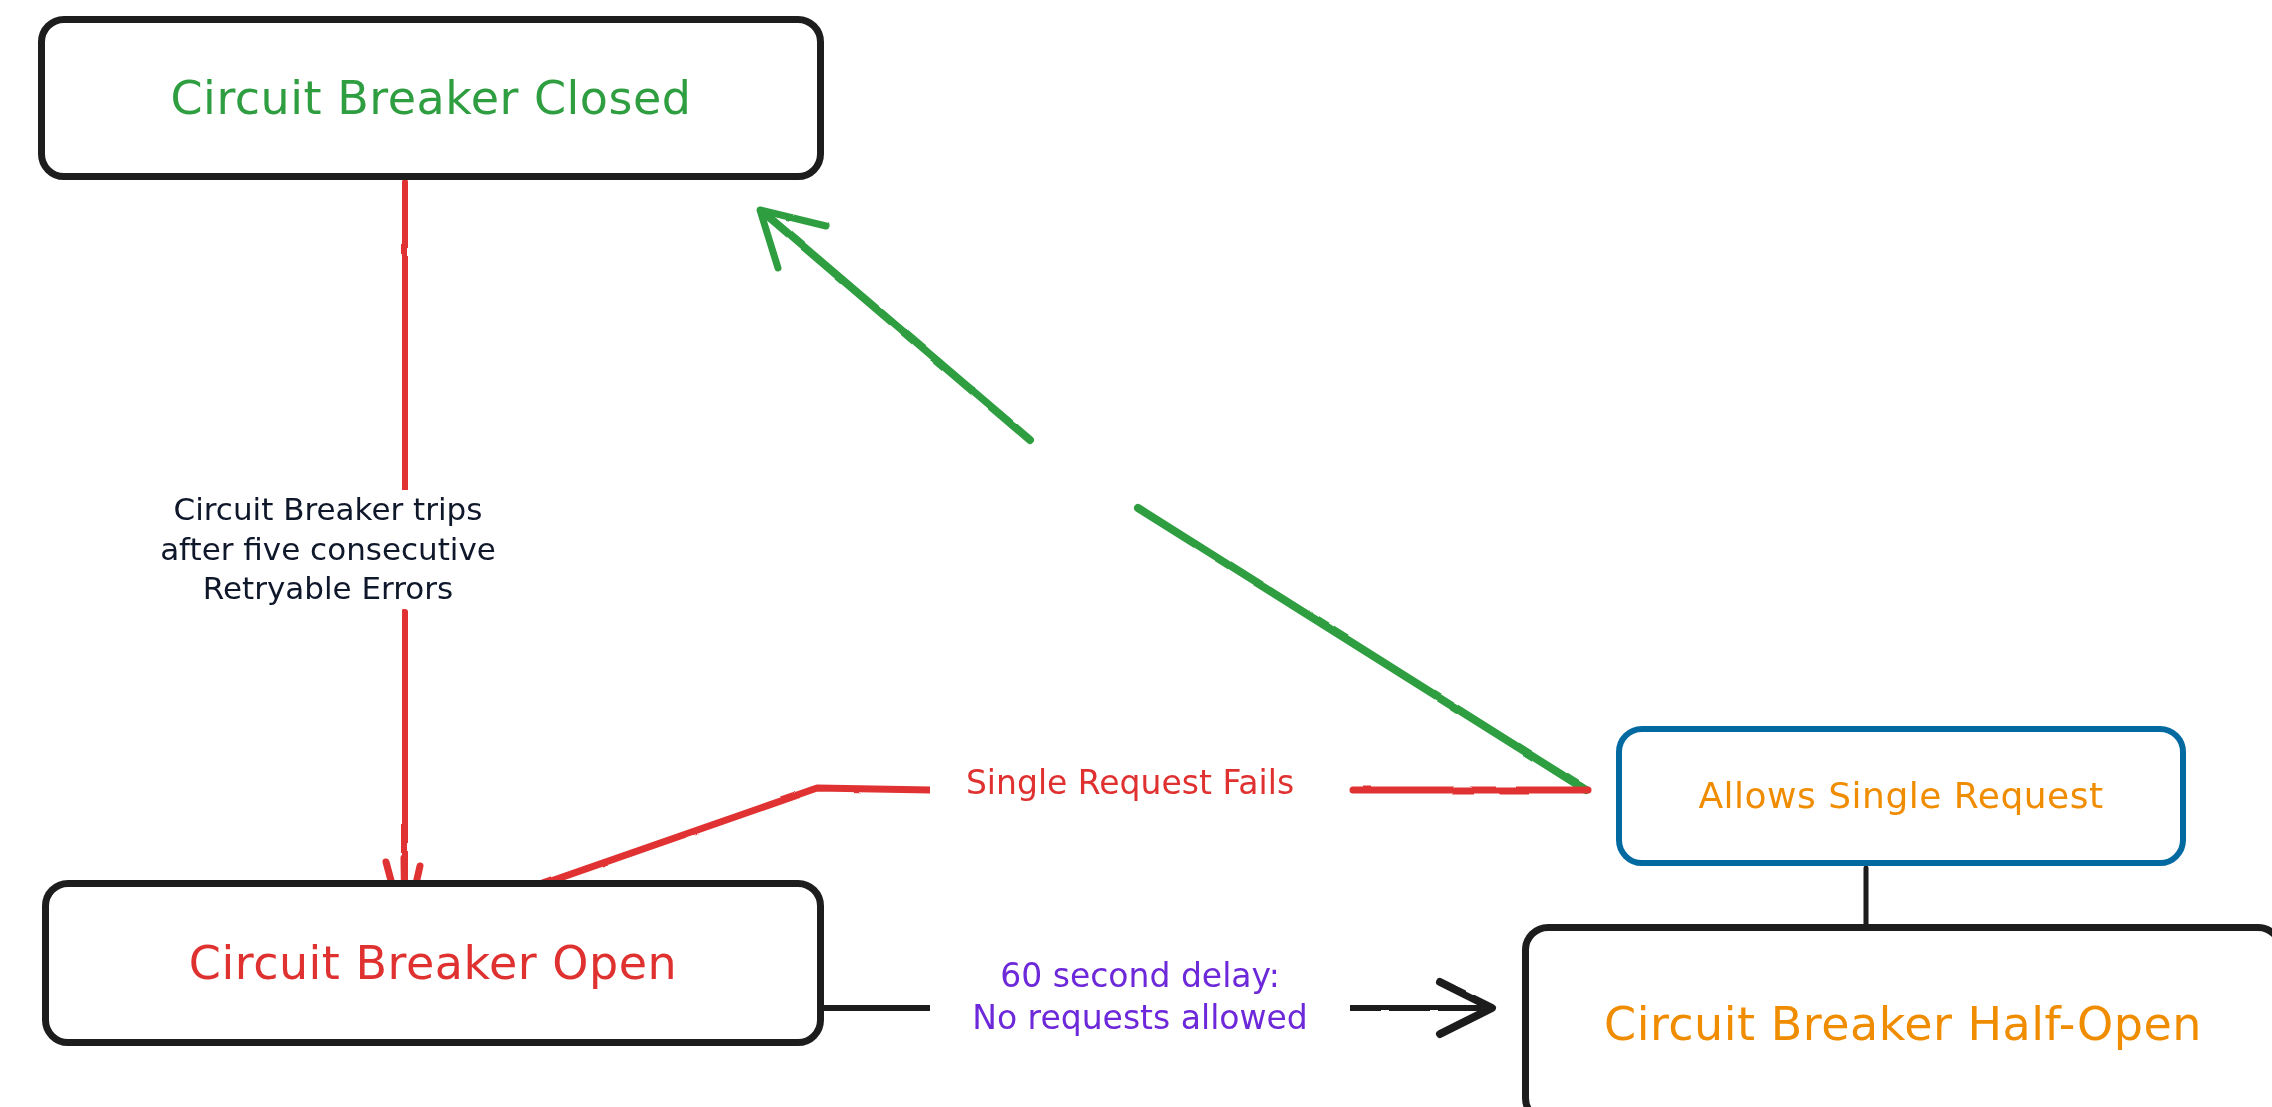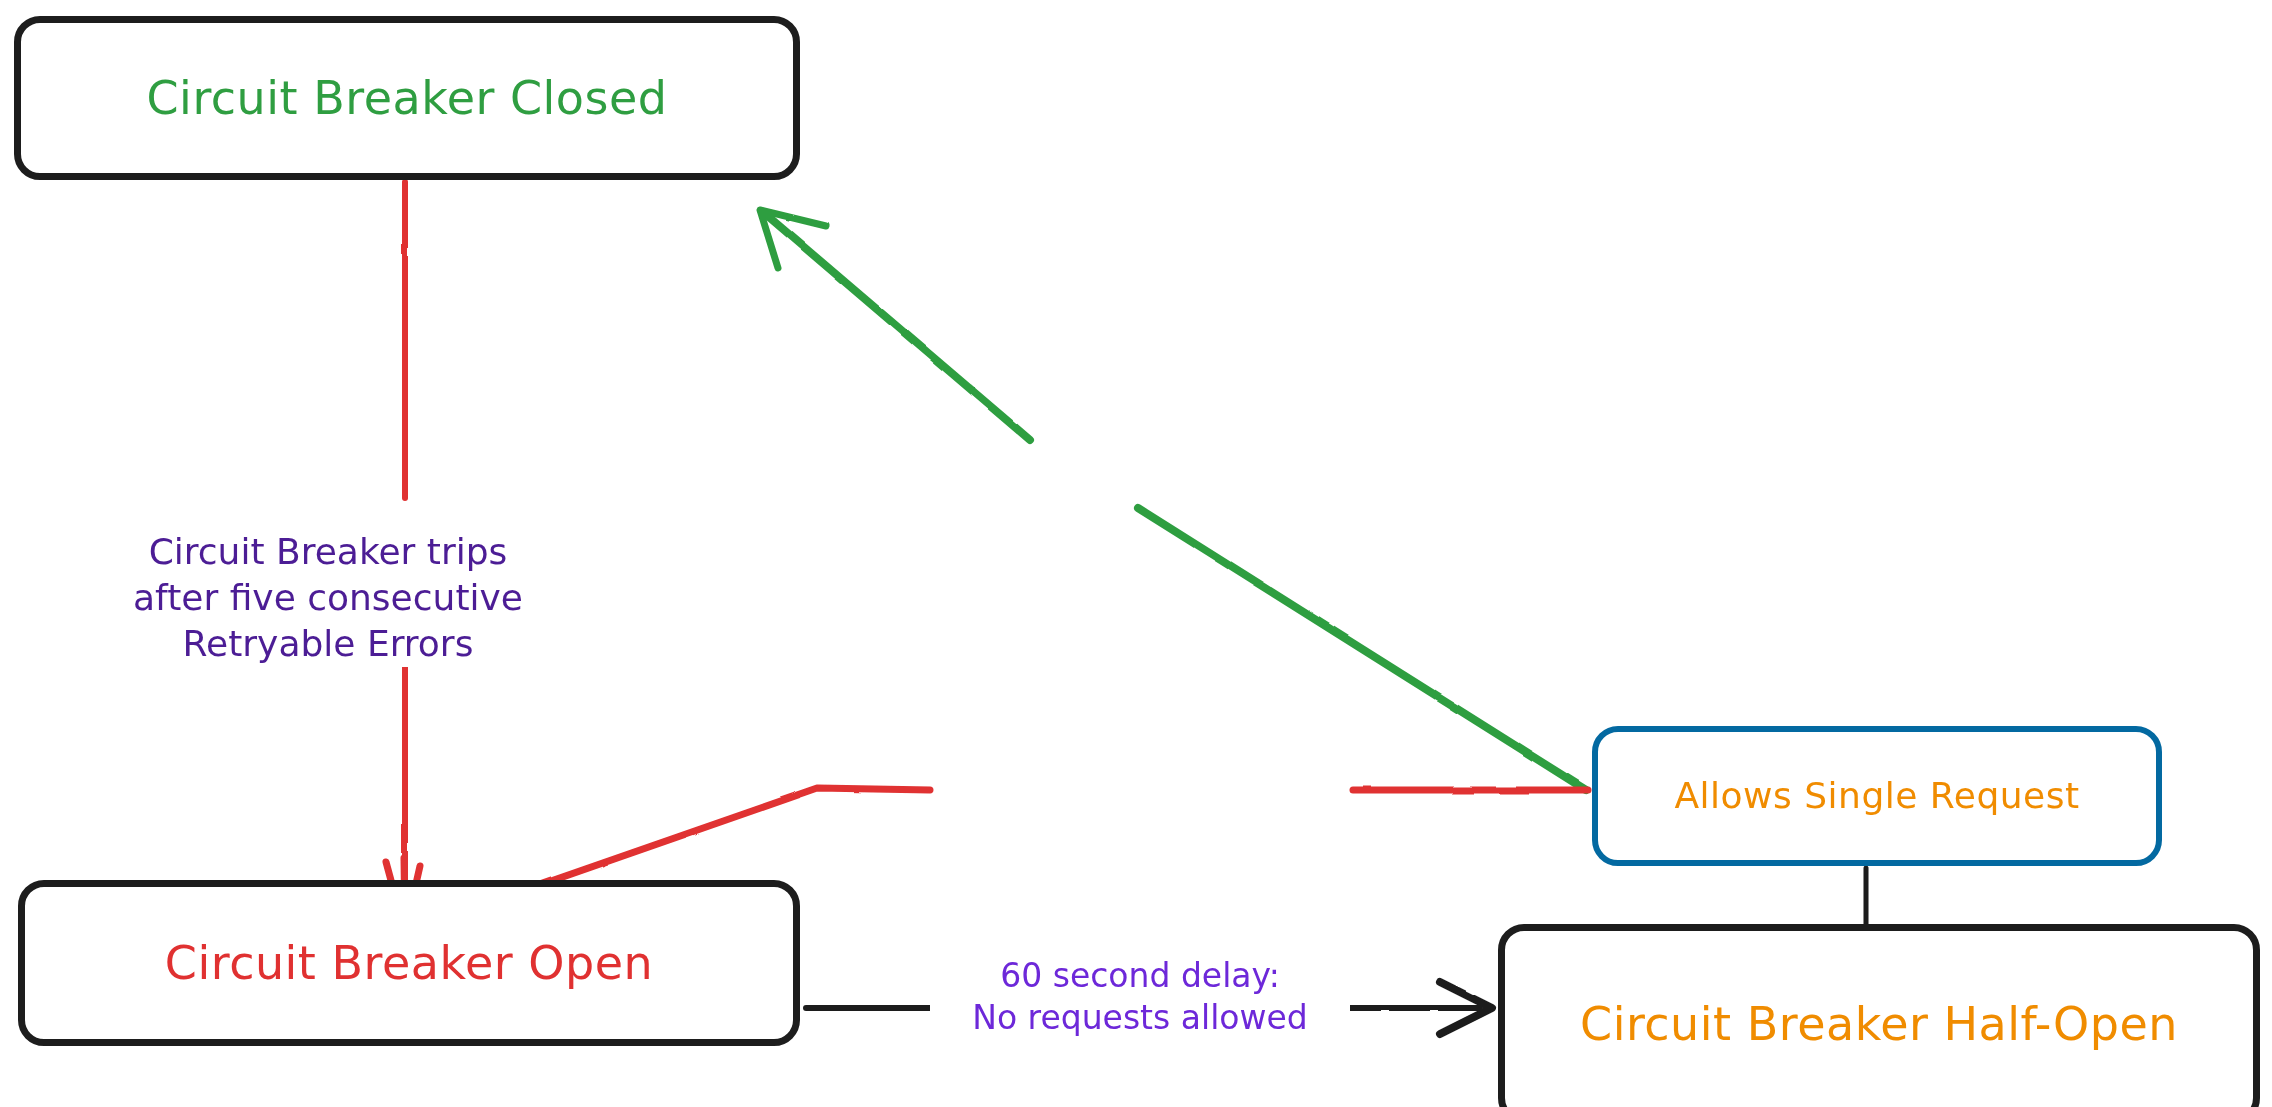--- a/index.html
+++ b/index.html
@@ -27,20 +27,21 @@
     height: 1107px;
   }
   .node-box {
     position: absolute;
     box-sizing: border-box;
     background: #ffffff;
     display: flex;
     align-items: center;
     justify-content: center;
     text-align: center;
+    margin-left: 24px;
   }
   .node-label {
     font-family: "DejaVu Sans", sans-serif;
     font-weight: 400;
     letter-spacing: 0.5px;
     line-height: 1.15;
     white-space: nowrap;
   }
   
   #node-closed {
@@ -73,21 +74,21 @@
     position: absolute;
     font-family: "DejaVu Sans", sans-serif;
     text-align: center;
     line-height: 1.28;
     white-space: pre-line;
     background: #ffffff;
     pointer-events: none;
   }
   #edge-label-trips {
     left: 128px; top: 490px; width: 400px;
-    color: #4c1d95; font-size: 36px; margin-top: 39px;
+    color: #0f172a; font-size: 31px;
   }
   #edge-label-succeeds {
     left: 848px; top: 466px; width: 480px;
     color: #2f9e41; font-size: 33px;
   }
   #edge-label-fails {
     left: 930px; top: 762px; width: 400px;
     color: #e03131; font-size: 33px;
   }
   #edge-label-delay {
@@ -154,17 +155,18 @@
 
   <div class="node-box" id="node-allows">
     <span class="node-label label-allows">Allows Single Request</span>
   </div>
 
   <div class="edge-label" id="edge-label-trips">Circuit Breaker trips
 after five consecutive
 Retryable Errors</div>
 
 
+  <div class="edge-label" id="edge-label-fails">Single Request Fails</div>
 
   <div class="edge-label" id="edge-label-delay">60 second delay:
 No requests allowed</div>
 
 </div>
 
 </body></html>

